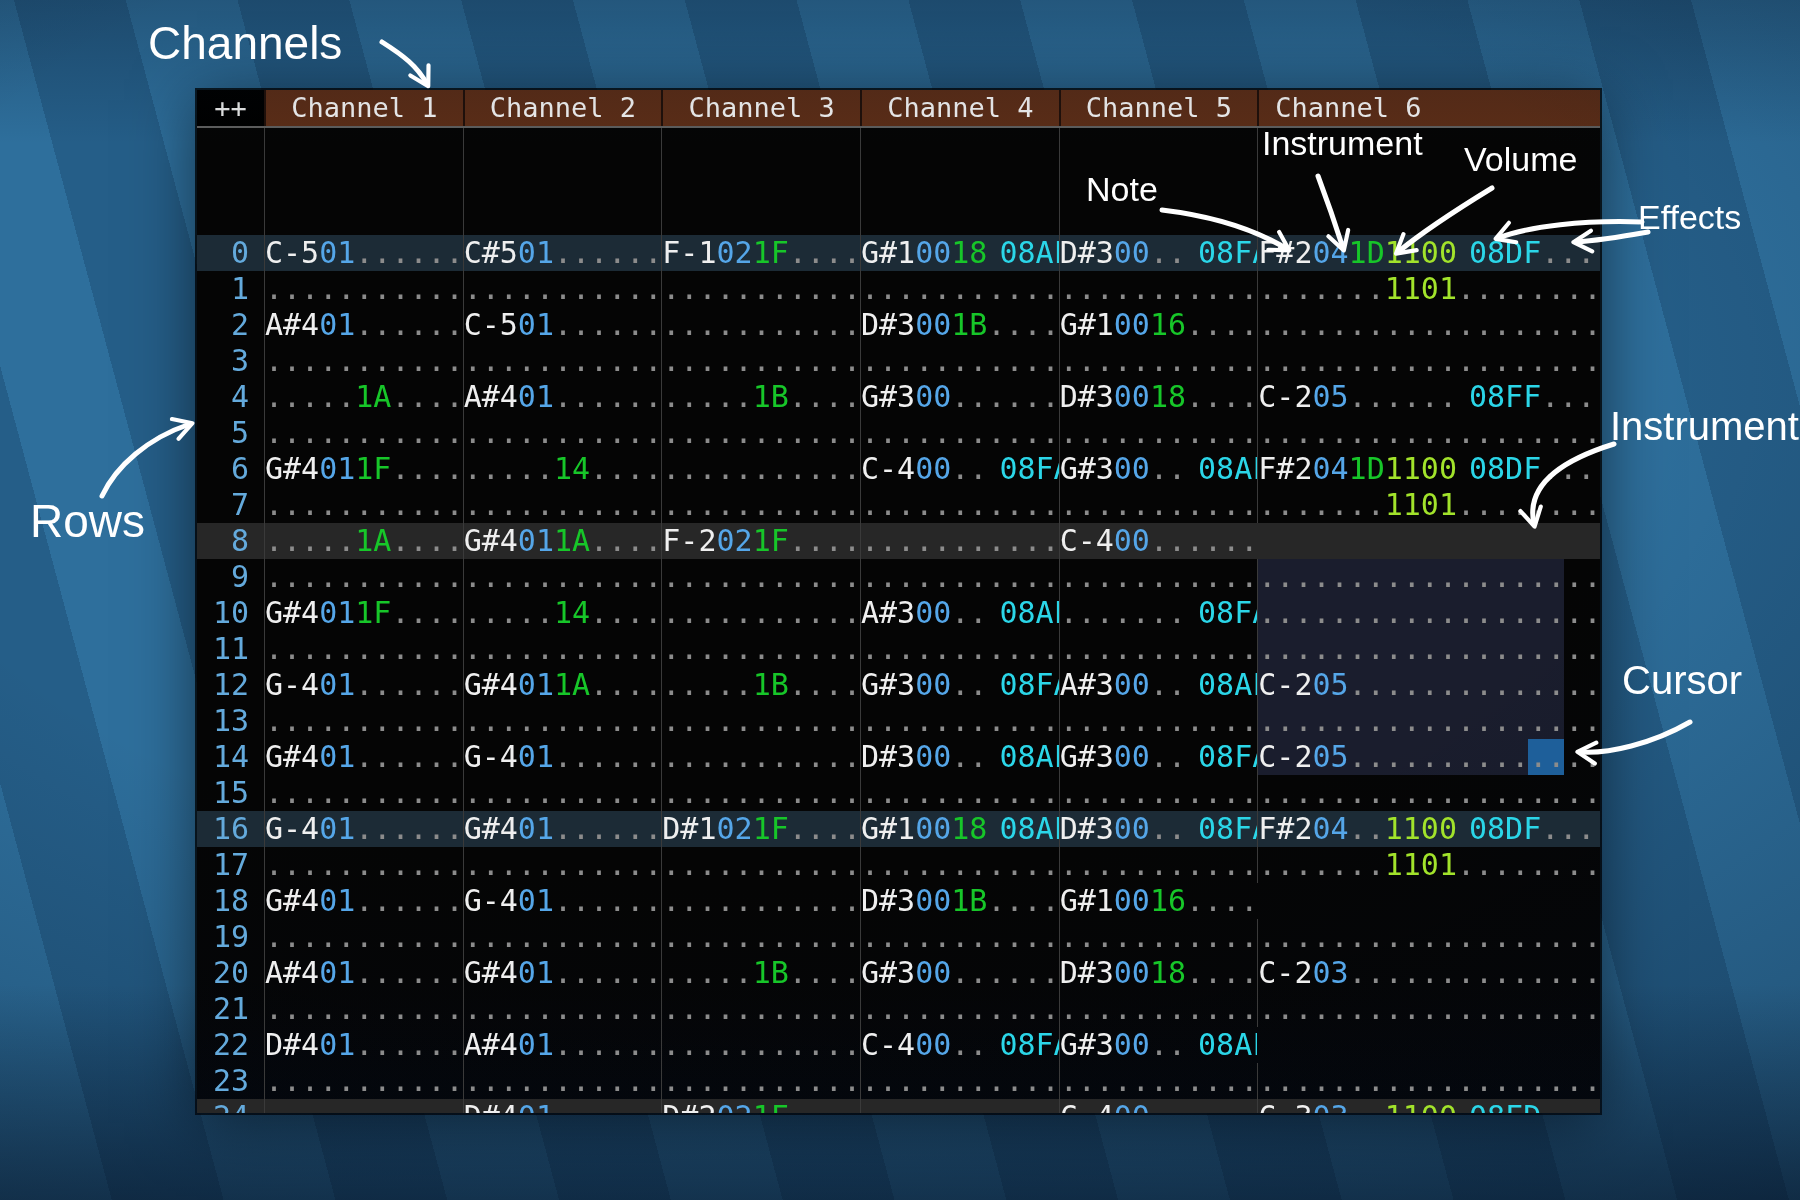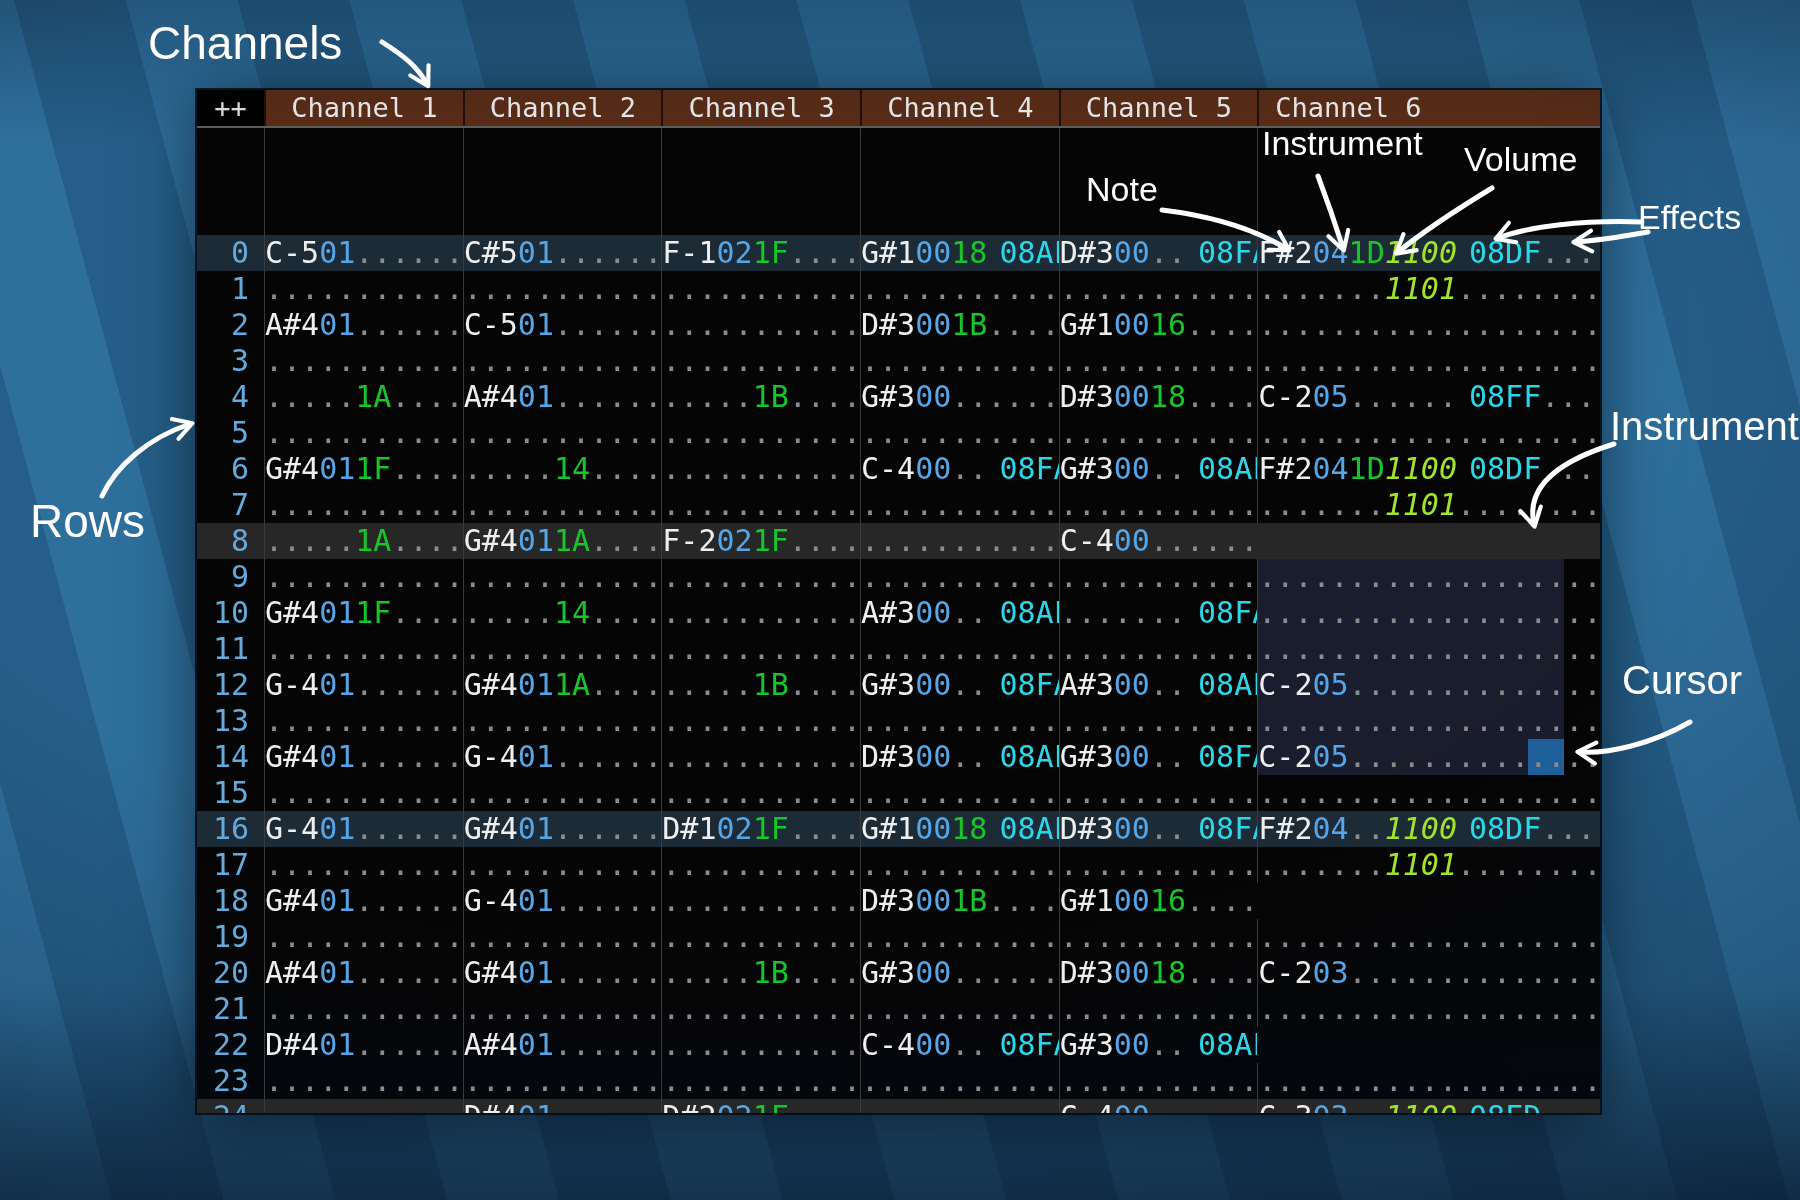--- a/index.html
+++ b/index.html
@@ -54,21 +54,21 @@
   }
   .pcell{
     flex:0 0 calc(var(--chw)*11);width:calc(var(--chw)*11);
     border-left:1px solid var(--c-separator,#3a3a3a);box-sizing:border-box;
     overflow:hidden;white-space:pre;
   }
   .pcell.c6{flex:0 0 calc(var(--chw)*19);width:calc(var(--chw)*19);}
   .n{color:var(--c-note,#efefef);}
   .i{color:var(--c-instrument,#55a6e8);margin-top:47px;}
   .v{color:var(--c-volume,#17c629);}
-  .e1{color:var(--c-fx_primary,#a2e32b);font-style:italic;}
+  .e1{color:var(--c-fx_primary,#a2e32b);}
   .e2{color:var(--c-fx_secondary,#2bd6e8);margin-left:12px;}
   .d{color:var(--c-dots,#8c8c8c);}
   #selbox{position:absolute;z-index:0;background:var(--c-selection_bg,rgba(120,140,230,.18));}
   #curbox{position:absolute;z-index:1;background:var(--c-cursor_bg,#1e5f9a);}
   
   .anno{position:absolute;color:var(--c-annotation_text,#fff);white-space:nowrap;z-index:5;}
   .anno.big{font-size:46px;}
   .anno.mid{font-size:40px;}
   .anno.sm{font-size:34px;}
   #arrows{position:absolute;inset:0;z-index:4;pointer-events:none;}

